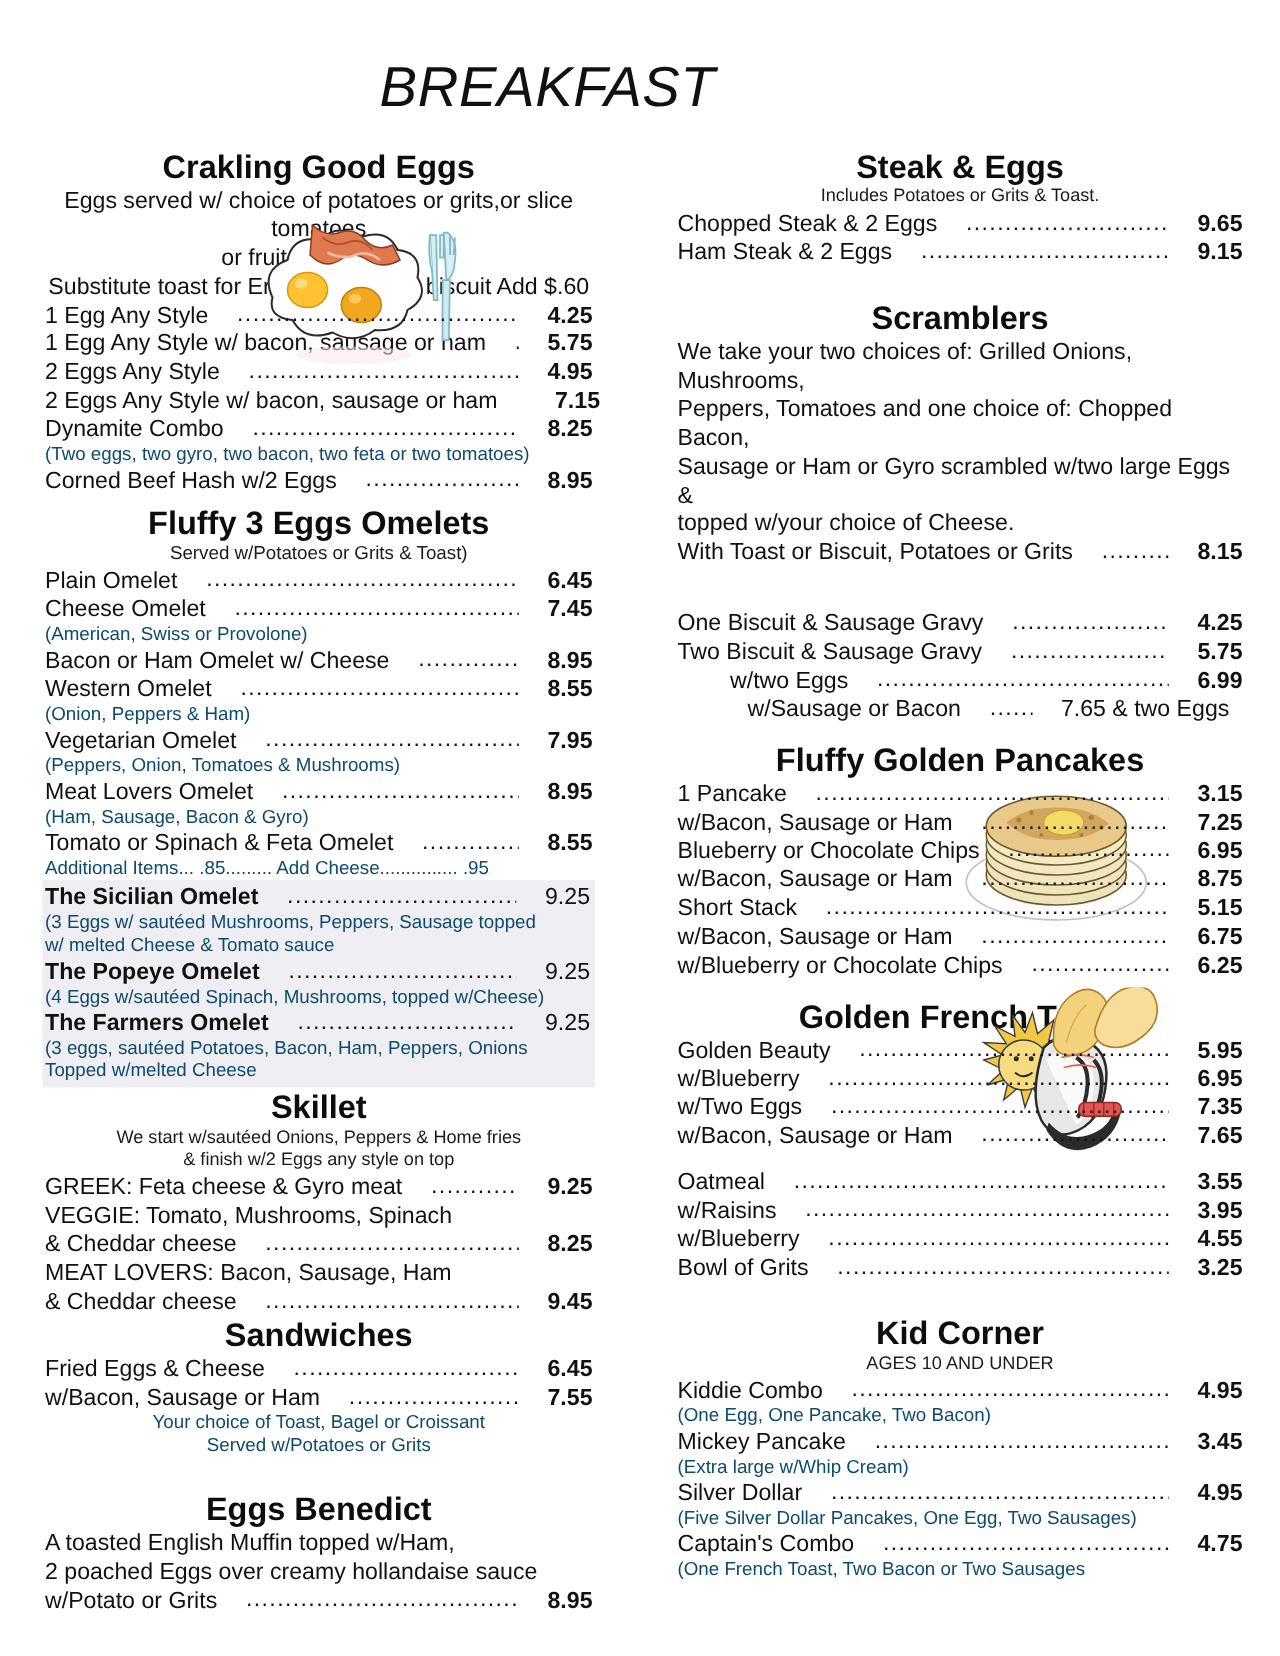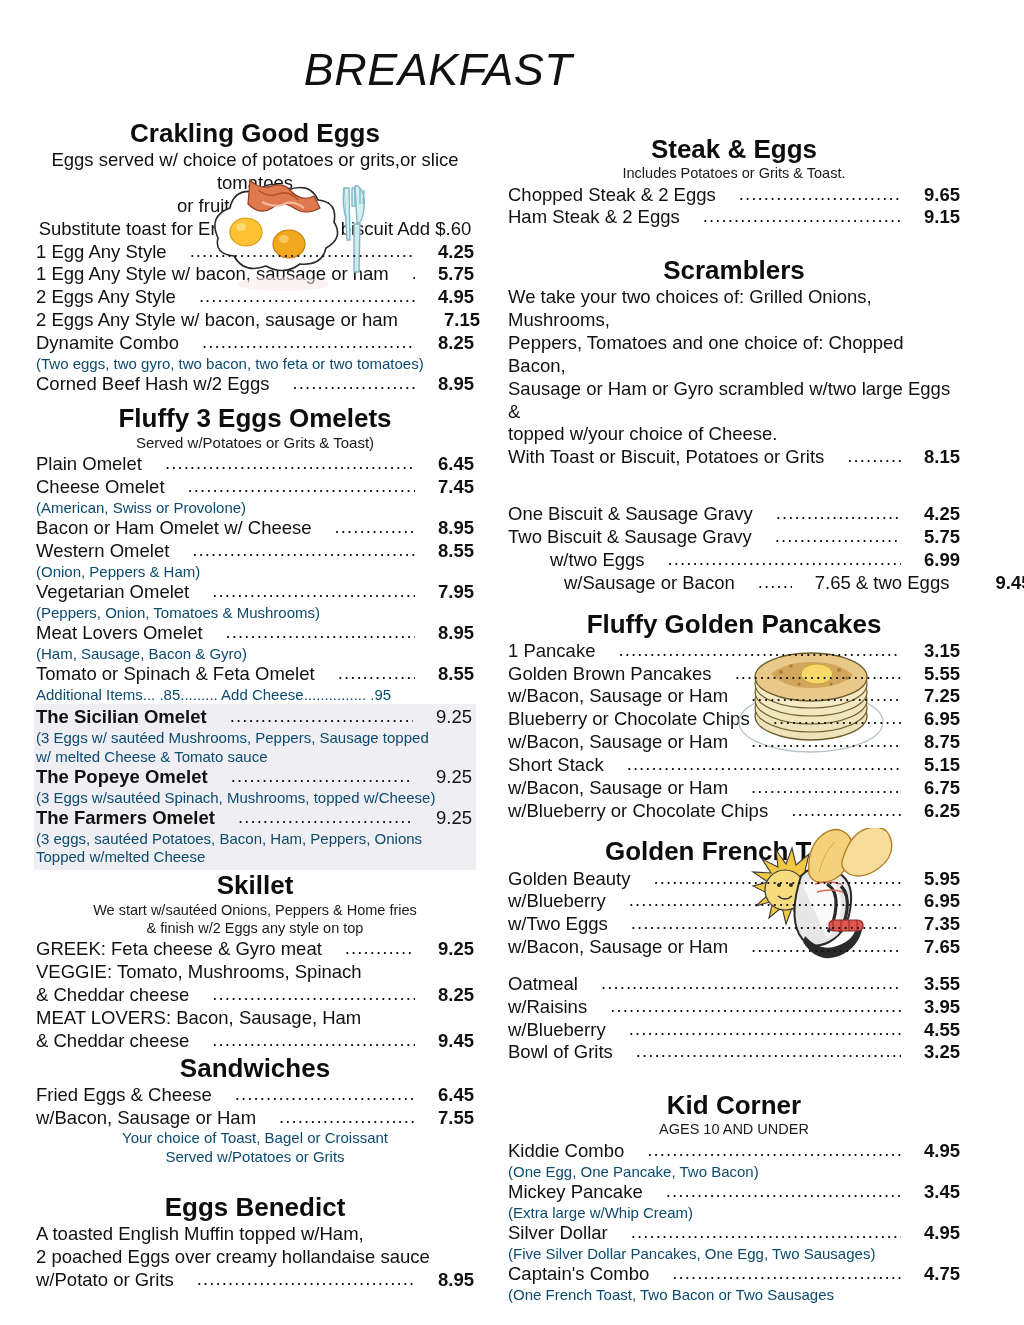--- a/index.html
+++ b/index.html
@@ -33,21 +33,21 @@
     font-style: italic;
     letter-spacing: 0.5px;
     color: #111;
   }
   
   .col {
     position: absolute;
     top: 118px;
   }
   .col-left  { left: 36px;  width: 438px; }
-  .col-right { left: 508px; width: 452px; margin-top: 16px; }
+  .col-right { left: 542px; width: 452px; }
 
   .section { margin-bottom: 0px; position: relative; }
 
   .sec-head {
     text-align: center;
     font-size: 26px;
     font-weight: bold;
     line-height: 1.16;
     margin: 0 0 1px 0;
     color: #0d0d0d;
@@ -261,21 +261,21 @@
         <span class="pr" style="font-weight:normal">9.25</span>
       </div>
       <div class="note">(3 Eggs w/ sautéed Mushrooms, Peppers, Sausage topped</div>
       <div class="note">w/ melted Cheese &amp; Tomato sauce</div>
 
       <div class="line bold">
         <span class="nm">The Popeye Omelet</span>
         <span class="dots" style="font-weight:normal"></span>
         <span class="pr" style="font-weight:normal">9.25</span>
       </div>
-      <div class="note">(3 Eggs w/sautéed Spinach, Mushrooms, topped w/Cheese)</div>
+      <div class="note">(4 Eggs w/sautéed Spinach, Mushrooms, topped w/Cheese)</div>
 
       <div class="line bold">
         <span class="nm">The Farmers Omelet</span>
         <span class="dots" style="font-weight:normal"></span>
         <span class="pr" style="font-weight:normal">9.25</span>
       </div>
       <div class="note">(3 eggs, sautéed Potatoes, Bacon, Ham, Peppers, Onions</div>
       <div class="note">Topped w/melted Cheese</div>
     </div>
 
@@ -416,25 +416,20 @@
         </g>
       </svg>
 
       <div class="sec-head">Fluffy Golden Pancakes</div>
       <div class="line">
         <span class="nm">1 Pancake</span>
         <span class="dots"></span>
         <span class="pr">3.15</span>
       </div>
       <div class="line">
-        <span class="nm">Golden Brown Pancakes</span>
-        <span class="dots"></span>
-        <span class="pr">5.55</span>
-      </div>
-      <div class="line">
         <span class="nm">w/Bacon, Sausage or Ham</span>
         <span class="dots"></span>
         <span class="pr">7.25</span>
       </div>
       <div class="line">
         <span class="nm">Blueberry or Chocolate Chips</span>
         <span class="dots"></span>
         <span class="pr">6.95</span>
       </div>
       <div class="line">

